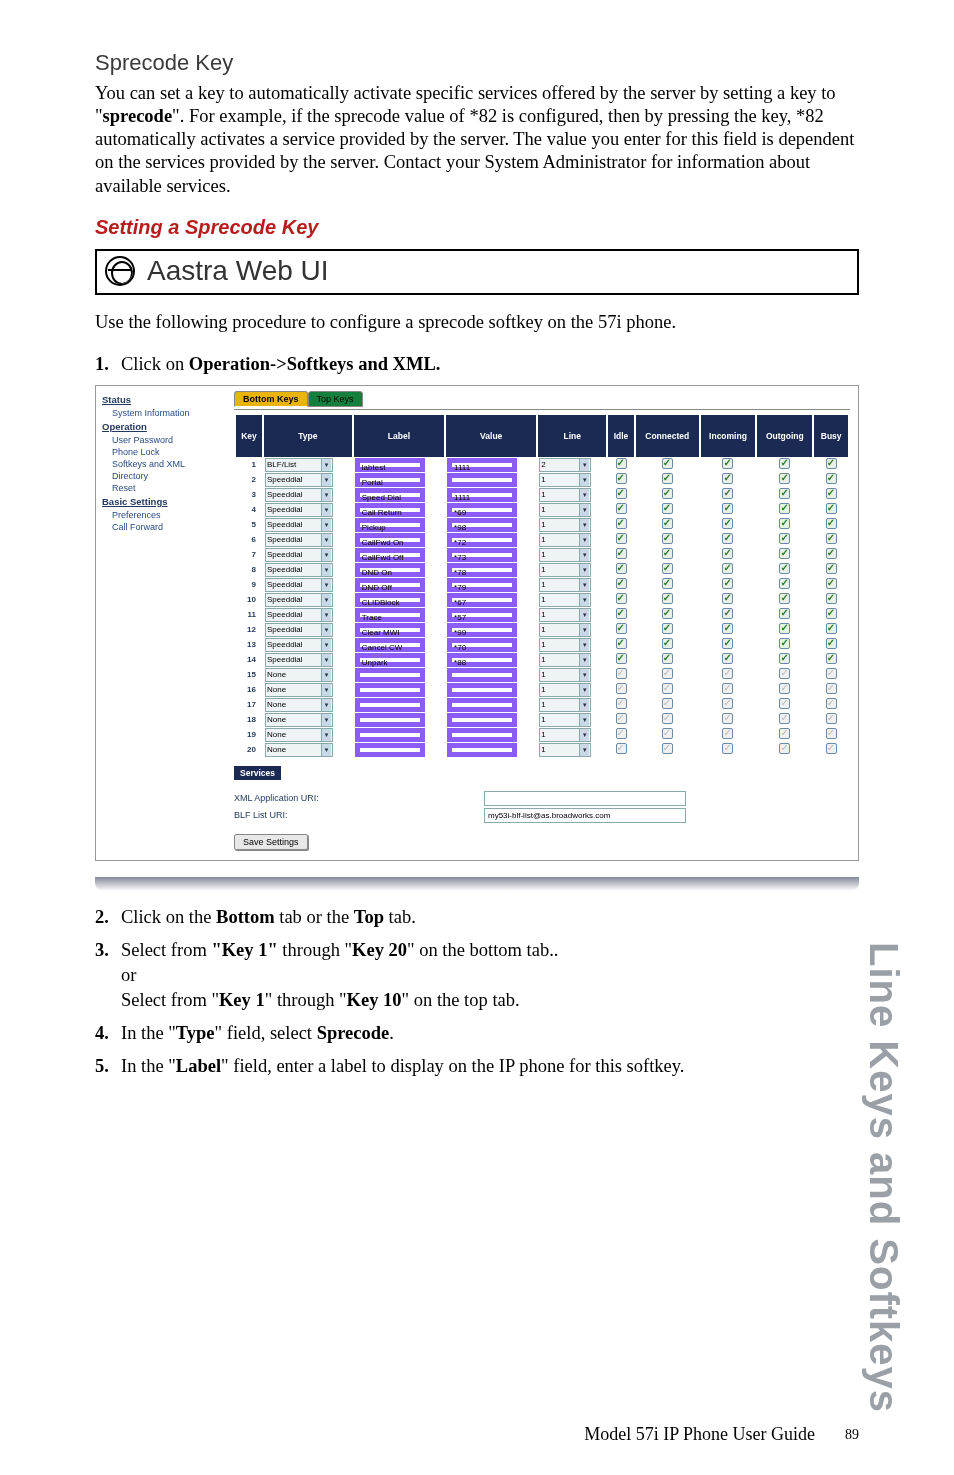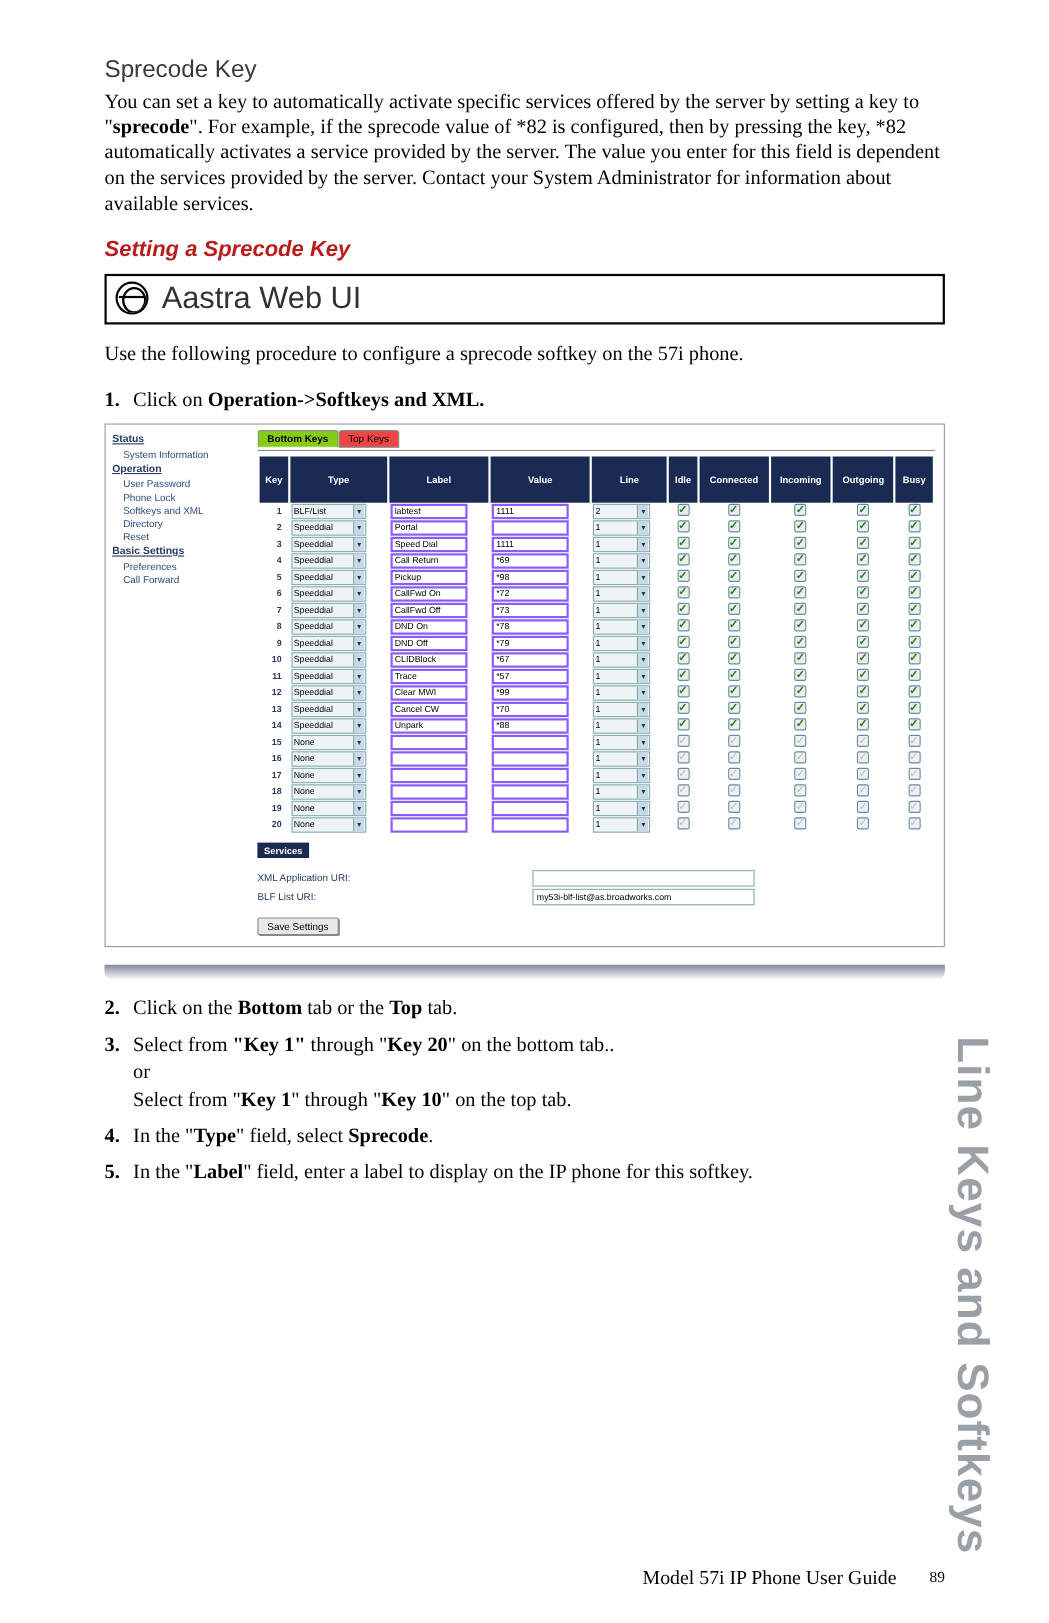--- a/index.html
+++ b/index.html
@@ -22,31 +22,31 @@
   ol.steps { list-style: none; counter-reset: step; margin-top: 6px; }
   ol.steps > li { font-size: 18.5px; line-height: 1.35; margin-bottom: 8px; padding-left: 26px; position: relative; }
   ol.steps > li:before { counter-increment: step; content: counter(step) "."; font-weight: bold; position: absolute; left: 0; }
   .screenshot { border: 1px solid #999; margin: 8px 0 18px 0; display: flex; background: #fff; font-family: Verdana, Arial, sans-serif; font-size: 8px; position: relative; }
   .s-nav { width: 130px; padding: 6px 6px; }
   .s-nav .cat { font-weight: bold; color: #233a5e; font-size: 9.5px; padding: 2px 0; text-decoration: underline; }
   .s-nav .item { color: #2a4a86; font-size: 9px; padding: 1px 0 1px 10px; }
   .s-main { flex: 1; padding: 4px 8px 10px 8px; }
   .s-title { font-size: 13px; font-weight: bold; color: #000; padding: 2px 0 6px 0; }
   .tabbar { display: flex; gap: 0; margin-bottom: 4px; align-items: flex-end; }
-  .tab { padding: 2px 8px; font-size: 9px; border: 1px solid #888; border-radius: 3px 3px 0 0; background: #ef4444; position: relative; top: 1px; }
-  .tab.active { background: #84cc16; border-bottom: 1px solid #fff; font-weight: bold; }
+  .tab { padding: 2px 8px; font-size: 9px; border: 1px solid #888; border-radius: 3px 3px 0 0; background: #15803d; position: relative; top: 1px; }
+  .tab.active { background: #eab308; border-bottom: 1px solid #fff; font-weight: bold; }
   .tabline { height:1px; background:#888; margin-top:-1px; margin-bottom:4px; }
   table.sk { border-collapse: separate; border-spacing: 2px 1px; width: 100%; }
   table.sk th { background: #1a2a52; color: #fff; font-size: 8.5px; padding: 16px 3px; font-weight: bold; text-align:center;}
   table.sk td { font-size: 8px; padding: 0px 1px; text-align: center; }
   table.sk td.key { color: #233a5e; font-weight: bold; text-align:right; padding-right:6px; width:26px;}
   .sel { border: 1px solid #8aa; background: #eef3f6; font-size: 8px; padding: 0 1px; height: 14px; width: 68px; display:flex; align-items:center; justify-content:space-between;}
   .sel .arr { background:#c9d8e6; border-left:1px solid #8aa; width:10px; height:100%; display:flex; align-items:center; justify-content:center; font-size:7px; color:#234;}
   .sel.line { width: 52px; }
-  .inp { border: 2px solid #8b5cf6; background: #fff; font-size: 8px; padding: 0 2px; height: 14px; width: 70px; text-align:left;}
+  .inp { border: 5px solid #8b5cf6; background: #fff; font-size: 8px; padding: 0 2px; height: 14px; width: 70px; text-align:left;}
   .chk { display:inline-block; width:11px; height:11px; border:1px solid #6a8aa6; border-radius:2px; position:relative;}
   .chk.on { background:#e8f0e8;}
   .chk.on:after { content:"✓"; position:absolute; left:0px; top:-2px; font-size:10px; color:#2a7a2a; font-weight:bold;}
   .chk.off { background:#f0f0f0;}
   .chk.off:after { content:"✓"; position:absolute; left:0px; top:-2px; font-size:10px; color:#b8b8b8;}
   .services { margin-top: 10px; }
   .services .srow { display:flex; align-items:center; padding:1px 0;}
   .services .slab { width: 250px; color:#233a5e; font-size:9px;}
   .services input { border:1px solid #8aa; height:15px; width:202px; font-size:8px; padding:0 3px;}
   .savebtn { margin-top:10px; padding:2px 8px; border:1px solid #888; background:#e8e8e8; font-size:9px; border-radius:2px; box-shadow: 1px 1px 0 #888;}

